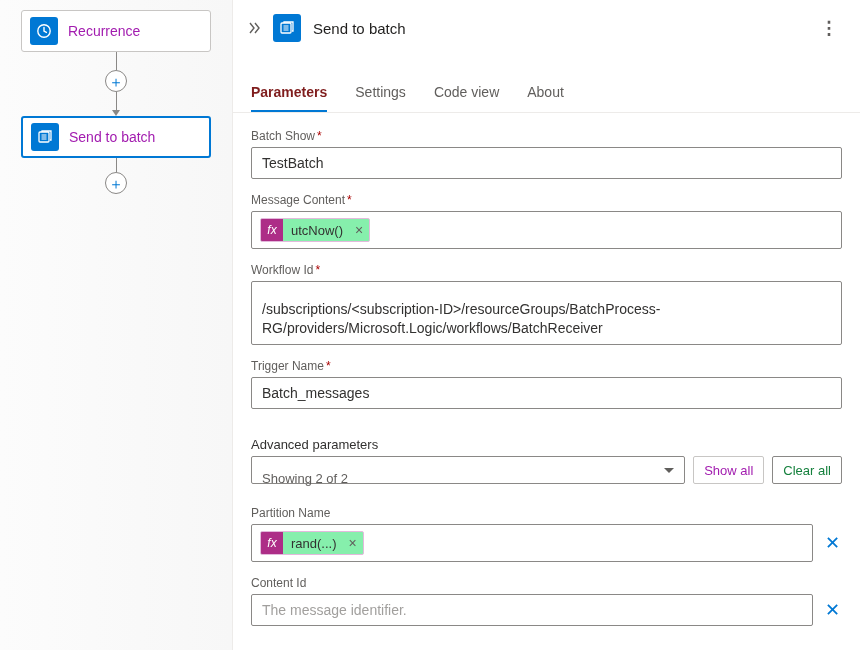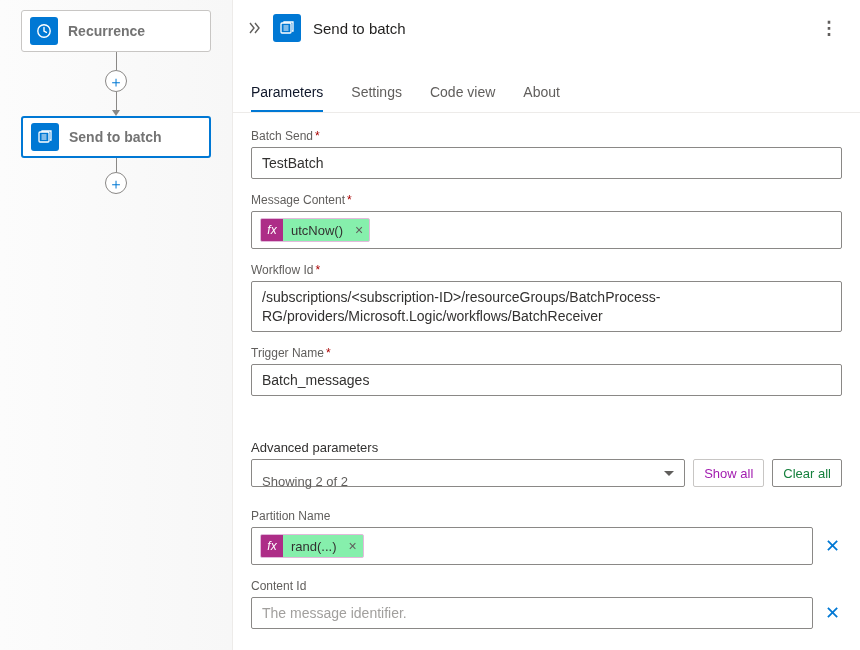--- a/index.html
+++ b/index.html
@@ -4,54 +4,54 @@
   <style>
     * { box-sizing: border-box; margin: 0; padding: 0; font-family: "Segoe UI", Arial, sans-serif; }
     body { display: flex; width: 860px; height: 650px; background: #fff; color: #323130; font-size: 13px; }
     
     .canvas { width: 232px; padding: 10px; background: linear-gradient(to right, #fcfcfc 0%, #f7f7f7 100%); position: relative; }
     
     .node { width: 190px; height: 42px; background: #fff; border: 1px solid #c8c6c4; border-radius: 3px; display: flex; align-items: center; padding: 0 8px; cursor: pointer; margin: 0 auto; }
     .node.selected { border: 2px solid #0078d4; }
     .node-icon { width: 28px; height: 28px; border-radius: 3px; display: flex; align-items: center; justify-content: center; margin-right: 10px; flex-shrink: 0; }
     .node-icon.blue { background: #0078d4; }
-    .node-title { font-weight: 700; font-size: 14px; color: #737373; }
+    .node-title { font-weight: 400; font-size: 14px; color: #a21caf; }
     
     .connector { display: flex; flex-direction: column; align-items: center; margin: 0 auto; position: relative; }
     .line { width: 1px; background: #8a8886; }
     .plus-circle { width: 22px; height: 22px; border: 1px solid #8a8886; border-radius: 50%; display: flex; align-items: center; justify-content: center; background: #fff; cursor: pointer; color: #0078d4; font-size: 15px; line-height: 1; }
     .arrow-down { width: 0; height: 0; border-left: 4px solid transparent; border-right: 4px solid transparent; border-top: 6px solid #8a8886; }
     
     .panel { flex: 1; background: #fff; display: flex; flex-direction: column; border-left: 1px solid #edebe9; }
     
     .panel-header { display: flex; align-items: center; padding: 14px 18px 14px 14px; gap: 12px; }
     .collapse-btn { cursor: pointer; color: #605e5c; font-size: 14px; }
     .panel-header-icon { width: 28px; height: 28px; border-radius: 3px; background: #0078d4; display: flex; align-items: center; justify-content: center; }
     .panel-title { font-size: 15px; color: #201f1e; flex: 1; }
     .more-btn { cursor: pointer; color: #605e5c; font-size: 18px; font-weight: bold; padding: 0 4px; }
     
     .tabs { display: flex; gap: 28px; padding: 0 18px; border-bottom: 1px solid #edebe9; margin-top: 20px; }
     .tab { padding: 8px 0 10px; font-size: 14px; color: #605e5c; cursor: pointer; border-bottom: 2px solid transparent; }
-    .tab.active { color: #0f172a; font-weight: 400; border-bottom-color: #0078d4; }
+    .tab.active { color: #7f1d1d; font-weight: 700; border-bottom-color: #0078d4; }
     
     .params { padding: 16px 18px; overflow-y: auto; }
     .field { margin-bottom: 14px; }
     .field-label { font-size: 12px; color: #605e5c; margin-bottom: 4px; display: block; }
     .req { color: #a80000; margin-left: 2px; }
     .input { width: 100%; height: 32px; border: 1px solid #8a8886; border-radius: 2px; padding: 0 10px; font-size: 14px; color: #323130; }
-    .input.multiline { height: 51px; padding: 6px 10px; line-height: 1.35; display: flex; align-items: flex-start; }
+    .input.multiline { height: 64px; padding: 6px 10px; line-height: 1.35; display: flex; align-items: flex-end; }
     .input::placeholder { color: #a19f9d; }
     
     .token-container { border: 1px solid #8a8886; border-radius: 2px; padding: 6px 8px; display: flex; align-items: center; min-height: 32px; }
     .token { display: inline-flex; align-items: center; background: #86efac; border: 1px solid #e3b9dc; border-radius: 2px; font-size: 13px; color: #323130; overflow: hidden; }
     .token-fx { background: #ad2d87; color: #fff; width: 22px; height: 22px; display: flex; align-items: center; justify-content: center; font-style: italic; font-size: 12px; }
     .token-text { padding: 0 6px 0 8px; }
     .token-close { padding: 0 6px; color: #605e5c; font-size: 14px; cursor: pointer; }
     
-    .adv-section { margin-top: 44px; }
+    .adv-section { margin-top: 28px; }
     .adv-label { font-size: 13px; color: #323130; margin-bottom: 4px; }
     .adv-row { display: flex; gap: 8px; align-items: center; }
     .select { flex: 1; height: 28px; border: 1px solid #8a8886; border-radius: 2px; padding: 16px 26px 0 10px; font-size: 13px; color: #605e5c; position: relative; display: flex; align-items: center; cursor: pointer; }
     .select::after { content: ""; position: absolute; right: 10px; top: 11px; width: 0; height: 0; border-left: 5px solid transparent; border-right: 5px solid transparent; border-top: 5px solid #605e5c; }
     .btn-sm { height: 28px; padding: 0 10px; background: #fff; border: 1px solid #8a8886; border-radius: 2px; font-size: 13px; cursor: pointer; color: #15803d; }
     .btn-sm.disabled { color: #a21caf; border-color: #c8c6c4; cursor: default; }
     
     .removable { display: flex; align-items: center; gap: 10px; }
     .removable > :first-child { flex: 1; }
     .remove-x { color: #0078d4; font-size: 18px; cursor: pointer; padding: 0 2px; }
@@ -117,21 +117,21 @@
   <div class="tabs">
     <div class="tab active">Parameters</div>
     <div class="tab">Settings</div>
     <div class="tab">Code view</div>
     <div class="tab">About</div>
   </div>
 
   <div class="params">
 
     <div class="field">
-      <label class="field-label"><span>Batch Send</span><span class="req">*</span></label>
+      <label class="field-label"><span>Batch Show</span><span class="req">*</span></label>
       <input class="input" value="TestBatch" style="">
     </div>
 
     <div class="field">
       <label class="field-label"><span>Message Content</span><span class="req">*</span></label>
       <div class="token-container">
         <span class="token">
           <span class="token-fx">fx</span>
           <span class="token-text">utcNow()</span>
           <span class="token-close">×</span>

